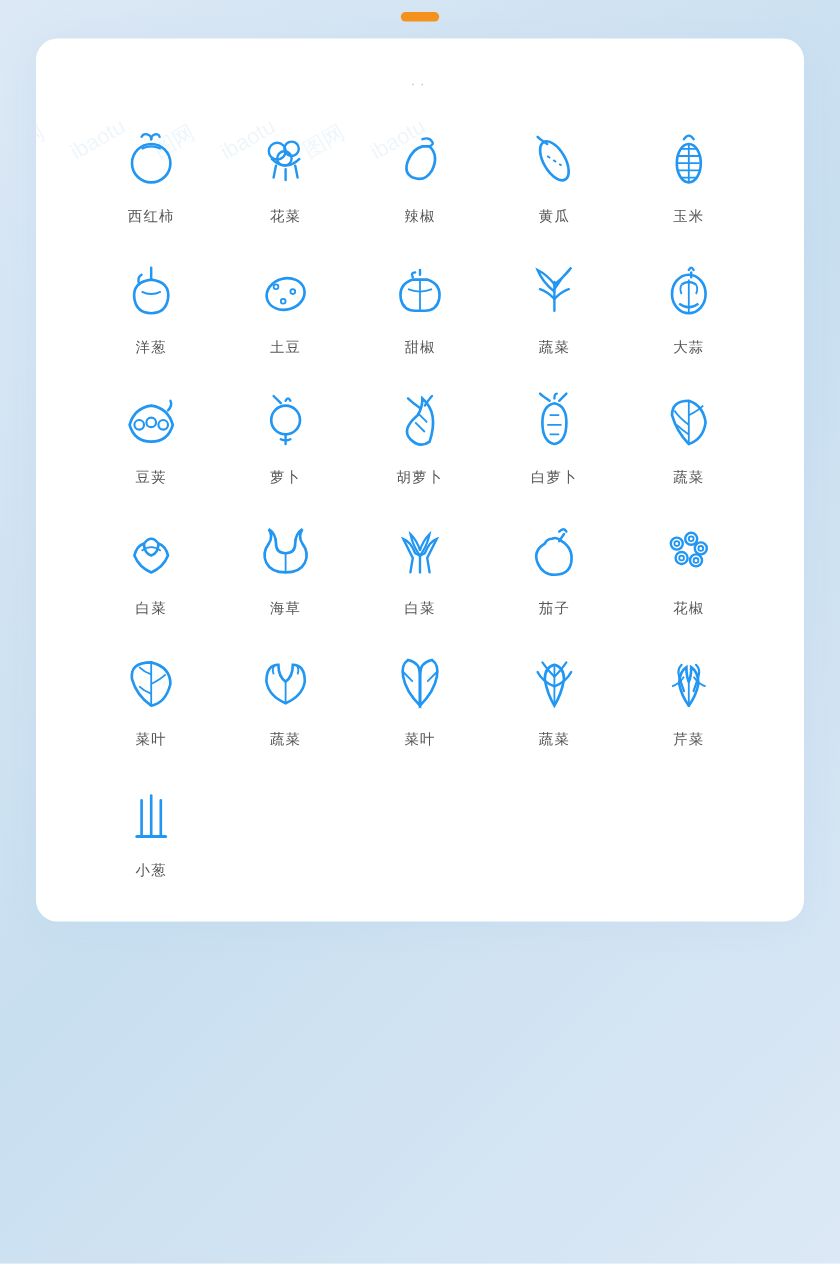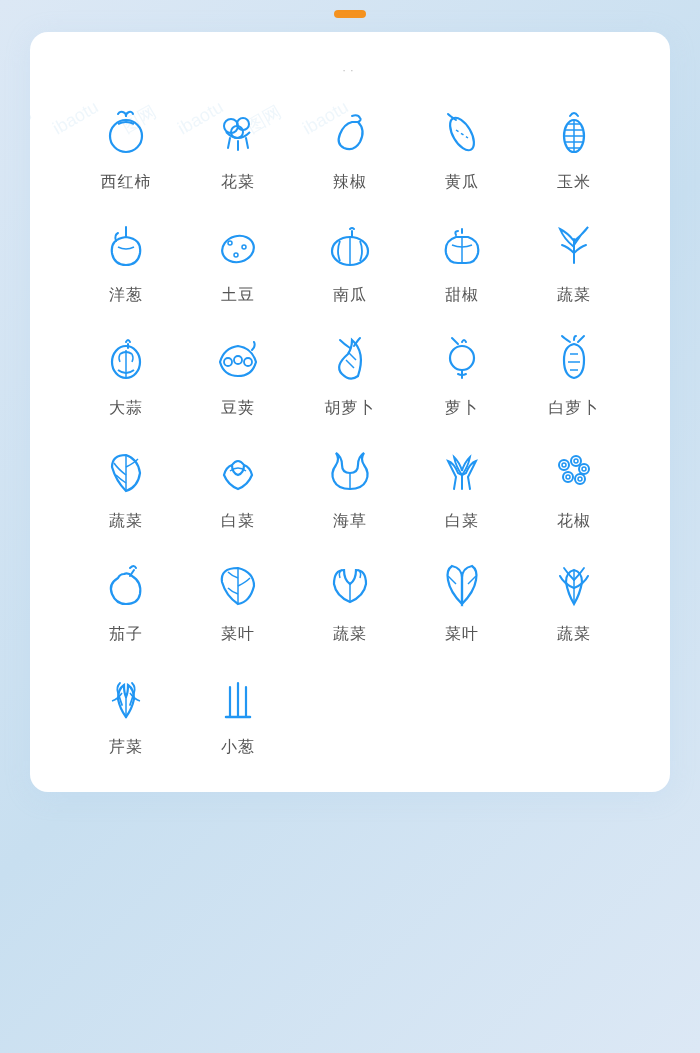--- a/index.html
+++ b/index.html
@@ -71,21 +71,21 @@
       display: flex;
       align-items: center;
       justify-content: center;
       margin-bottom: 6px;
     }
     .icon-svg svg {
       width: 56px;
       height: 56px;
     }
     .icon-label {
-      font-size: 16px;
+      font-size: 12px;
       color: #555;
       text-align: center;
       letter-spacing: 1px;
     }
     
     .watermark-overlay {
       position: absolute;
       top: 0; left: 0; right: 0; bottom: 0;
       pointer-events: none;
       opacity: 0.07;
@@ -198,33 +198,20 @@
     <circle cx="20" cy="24" r="2" stroke="#2196F3" stroke-width="1.5" fill="none"></circle>
     <circle cx="34" cy="28" r="2" stroke="#2196F3" stroke-width="1.5" fill="none"></circle>
     <circle cx="26" cy="36" r="2" stroke="#2196F3" stroke-width="1.5" fill="none"></circle>
   </svg>
         </div>
         <div class="icon-label">土豆</div>
       </div>
       <div class="icon-item">
         <div class="icon-svg">
           <svg viewBox="0 0 56 56" fill="none" xmlns="http://www.w3.org/2000/svg">
-    <path d="M28 10 Q30 8 32 10" stroke="#2196F3" stroke-width="2" stroke-linecap="round"></path>
-    <path d="M30 12 Q30 16 30 18" stroke="#2196F3" stroke-width="2" stroke-linecap="round"></path>
-    <ellipse cx="28" cy="32" rx="18" ry="14" stroke="#2196F3" stroke-width="2.2" fill="none"></ellipse>
-    <path d="M18 22 Q14 32 18 42" stroke="#2196F3" stroke-width="1.8" fill="none"></path>
-    <path d="M38 22 Q42 32 38 42" stroke="#2196F3" stroke-width="1.8" fill="none"></path>
-    <line x1="28" y1="18" x2="28" y2="46" stroke="#2196F3" stroke-width="1.5"></line>
-  </svg>
-        </div>
-        <div class="icon-label">南瓜</div>
-      </div>
-      <div class="icon-item">
-        <div class="icon-svg">
-          <svg viewBox="0 0 56 56" fill="none" xmlns="http://www.w3.org/2000/svg">
     <path d="M28 10 L28 14" stroke="#2196F3" stroke-width="2" stroke-linecap="round"></path>
     <path d="M24 12 Q20 12 22 16" stroke="#2196F3" stroke-width="2" fill="none" stroke-linecap="round"></path>
     <path d="M22 18 Q10 22 12 34 Q14 44 24 44 L32 44 Q42 44 44 34 Q46 22 34 18 Z" stroke="#2196F3" stroke-width="2.2" fill="none"></path>
     <path d="M28 18 L28 44" stroke="#2196F3" stroke-width="1.5"></path>
     <path d="M18 26 Q28 30 38 26" stroke="#2196F3" stroke-width="1.5" fill="none"></path>
   </svg>
         </div>
         <div class="icon-label">甜椒</div>
       </div>
       <div class="icon-item">
@@ -262,39 +249,39 @@
     <circle cx="28" cy="28" r="4" stroke="#2196F3" stroke-width="1.8" fill="none"></circle>
     <circle cx="38" cy="30" r="4" stroke="#2196F3" stroke-width="1.8" fill="none"></circle>
     <path d="M42 18 Q46 14 44 10" stroke="#2196F3" stroke-width="2" fill="none" stroke-linecap="round"></path>
   </svg>
         </div>
         <div class="icon-label">豆荚</div>
       </div>
       <div class="icon-item">
         <div class="icon-svg">
           <svg viewBox="0 0 56 56" fill="none" xmlns="http://www.w3.org/2000/svg">
-    <path d="M30 8 Q44 20 36 44 Q28 50 20 42 Q12 34 26 22 Q30 16 30 8 Z" stroke="#2196F3" stroke-width="2.2" fill="none"></path>
-    <path d="M28 16 Q22 12 18 8" stroke="#2196F3" stroke-width="2" fill="none" stroke-linecap="round"></path>
-    <path d="M32 14 Q36 8 38 6" stroke="#2196F3" stroke-width="2" fill="none" stroke-linecap="round"></path>
-    <path d="M26 20 L34 28 M24 28 L32 36" stroke="#2196F3" stroke-width="1.5" fill="none"></path>
-  </svg>
-        </div>
-        <div class="icon-label">胡萝卜</div>
-      </div>
-      <div class="icon-item">
-        <div class="icon-svg">
-          <svg viewBox="0 0 56 56" fill="none" xmlns="http://www.w3.org/2000/svg">
     <path d="M28 10 Q30 6 32 10" stroke="#2196F3" stroke-width="2" fill="none" stroke-linecap="round"></path>
     <path d="M24 12 Q20 8 18 6" stroke="#2196F3" stroke-width="2" fill="none" stroke-linecap="round"></path>
     <circle cx="28" cy="26" r="12" stroke="#2196F3" stroke-width="2.2" fill="none"></circle>
     <path d="M28 38 L28 46" stroke="#2196F3" stroke-width="2" stroke-linecap="round"></path>
     <path d="M24 42 Q28 44 32 42" stroke="#2196F3" stroke-width="2" fill="none" stroke-linecap="round"></path>
   </svg>
         </div>
         <div class="icon-label">萝卜</div>
+      </div>
+      <div class="icon-item">
+        <div class="icon-svg">
+          <svg viewBox="0 0 56 56" fill="none" xmlns="http://www.w3.org/2000/svg">
+    <path d="M30 8 Q44 20 36 44 Q28 50 20 42 Q12 34 26 22 Q30 16 30 8 Z" stroke="#2196F3" stroke-width="2.2" fill="none"></path>
+    <path d="M28 16 Q22 12 18 8" stroke="#2196F3" stroke-width="2" fill="none" stroke-linecap="round"></path>
+    <path d="M32 14 Q36 8 38 6" stroke="#2196F3" stroke-width="2" fill="none" stroke-linecap="round"></path>
+    <path d="M26 20 L34 28 M24 28 L32 36" stroke="#2196F3" stroke-width="1.5" fill="none"></path>
+  </svg>
+        </div>
+        <div class="icon-label">胡萝卜</div>
       </div>
       <div class="icon-item">
         <div class="icon-svg">
           <svg viewBox="0 0 56 56" fill="none" xmlns="http://www.w3.org/2000/svg">
     <path d="M24 10 Q18 6 16 4" stroke="#2196F3" stroke-width="2" fill="none" stroke-linecap="round"></path>
     <path d="M28 8 Q28 4 30 4" stroke="#2196F3" stroke-width="2" fill="none" stroke-linecap="round"></path>
     <path d="M32 10 Q36 6 38 4" stroke="#2196F3" stroke-width="2" fill="none" stroke-linecap="round"></path>
     <path d="M28 12 Q38 14 38 28 Q38 44 28 46 Q18 44 18 28 Q18 14 28 12 Z" stroke="#2196F3" stroke-width="2.2" fill="none"></path>
     <line x1="24" y1="22" x2="32" y2="22" stroke="#2196F3" stroke-width="1.5"></line>
     <line x1="22" y1="30" x2="34" y2="30" stroke="#2196F3" stroke-width="1.5"></line>
@@ -338,20 +325,30 @@
         <div class="icon-svg">
           <svg viewBox="0 0 56 56" fill="none" xmlns="http://www.w3.org/2000/svg">
     <path d="M28 44 L28 30" stroke="#2196F3" stroke-width="2" stroke-linecap="round"></path>
     <path d="M20 44 L22 32 Q18 24 14 16 Q20 18 24 28 L28 30" stroke="#2196F3" stroke-width="2" fill="none" stroke-linecap="round"></path>
     <path d="M36 44 L34 32 Q38 24 42 16 Q36 18 32 28 L28 30" stroke="#2196F3" stroke-width="2" fill="none" stroke-linecap="round"></path>
     <path d="M28 30 Q22 22 20 12 Q26 18 28 26" stroke="#2196F3" stroke-width="1.8" fill="none"></path>
     <path d="M28 30 Q34 22 36 12 Q30 18 28 26" stroke="#2196F3" stroke-width="1.8" fill="none"></path>
   </svg>
         </div>
         <div class="icon-label">白菜</div>
+      </div>
+      <div class="icon-item">
+        <div class="icon-svg">
+          <svg viewBox="0 0 56 56" fill="none" xmlns="http://www.w3.org/2000/svg">
+    <path d="M32 10 Q36 6 38 10" stroke="#2196F3" stroke-width="2" fill="none" stroke-linecap="round"></path>
+    <path d="M36 12 L32 18" stroke="#2196F3" stroke-width="2" stroke-linecap="round"></path>
+    <path d="M20 20 Q10 26 14 36 Q18 46 28 46 Q40 46 42 36 Q44 24 34 18 Q30 14 26 16 Q22 16 20 20 Z" stroke="#2196F3" stroke-width="2.2" fill="none"></path>
+  </svg>
+        </div>
+        <div class="icon-label">茄子</div>
       </div>
       <div class="icon-item">
         <div class="icon-svg">
           <svg viewBox="0 0 56 56" fill="none" xmlns="http://www.w3.org/2000/svg">
     <circle cx="18" cy="20" r="5" stroke="#2196F3" stroke-width="2" fill="none"></circle>
     <circle cx="30" cy="16" r="5" stroke="#2196F3" stroke-width="2" fill="none"></circle>
     <circle cx="38" cy="24" r="5" stroke="#2196F3" stroke-width="2" fill="none"></circle>
     <circle cx="34" cy="34" r="5" stroke="#2196F3" stroke-width="2" fill="none"></circle>
     <circle cx="22" cy="32" r="5" stroke="#2196F3" stroke-width="2" fill="none"></circle>
     <circle cx="18" cy="20" r="2" stroke="#2196F3" stroke-width="1.5" fill="none"></circle>
@@ -359,30 +356,20 @@
     <circle cx="38" cy="24" r="2" stroke="#2196F3" stroke-width="1.5" fill="none"></circle>
     <circle cx="34" cy="34" r="2" stroke="#2196F3" stroke-width="1.5" fill="none"></circle>
     <circle cx="22" cy="32" r="2" stroke="#2196F3" stroke-width="1.5" fill="none"></circle>
   </svg>
         </div>
         <div class="icon-label">花椒</div>
       </div>
       <div class="icon-item">
         <div class="icon-svg">
           <svg viewBox="0 0 56 56" fill="none" xmlns="http://www.w3.org/2000/svg">
-    <path d="M32 10 Q36 6 38 10" stroke="#2196F3" stroke-width="2" fill="none" stroke-linecap="round"></path>
-    <path d="M36 12 L32 18" stroke="#2196F3" stroke-width="2" stroke-linecap="round"></path>
-    <path d="M20 20 Q10 26 14 36 Q18 46 28 46 Q40 46 42 36 Q44 24 34 18 Q30 14 26 16 Q22 16 20 20 Z" stroke="#2196F3" stroke-width="2.2" fill="none"></path>
-  </svg>
-        </div>
-        <div class="icon-label">茄子</div>
-      </div>
-      <div class="icon-item">
-        <div class="icon-svg">
-          <svg viewBox="0 0 56 56" fill="none" xmlns="http://www.w3.org/2000/svg">
     <path d="M28 46 Q16 38 12 24 Q10 10 28 10 Q44 14 44 28 Q40 44 28 46 Z" stroke="#2196F3" stroke-width="2.2" fill="none"></path>
     <path d="M28 10 L28 46" stroke="#2196F3" stroke-width="1.5"></path>
     <path d="M28 20 Q22 18 18 14" stroke="#2196F3" stroke-width="1.5" fill="none"></path>
     <path d="M28 28 Q36 24 40 20" stroke="#2196F3" stroke-width="1.5" fill="none"></path>
     <path d="M28 36 Q22 34 18 30" stroke="#2196F3" stroke-width="1.5" fill="none"></path>
   </svg>
         </div>
         <div class="icon-label">菜叶</div>
       </div>
       <div class="icon-item">

